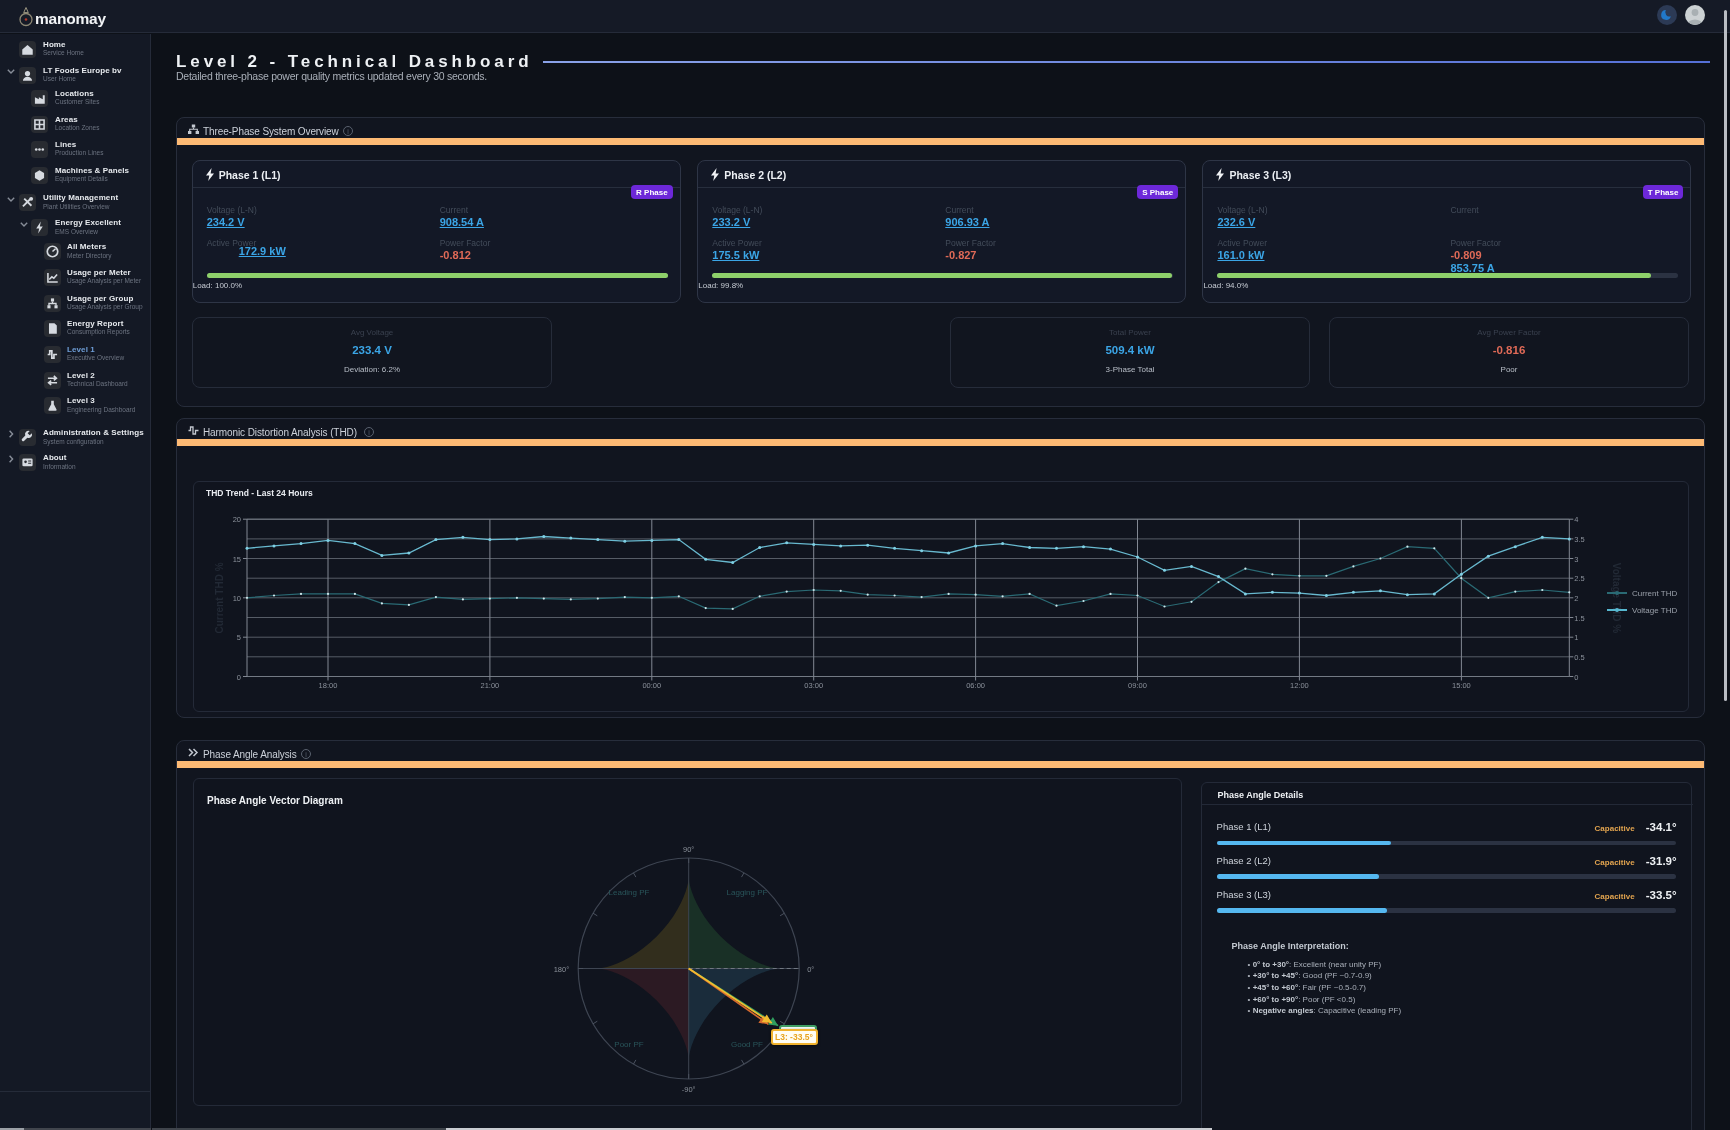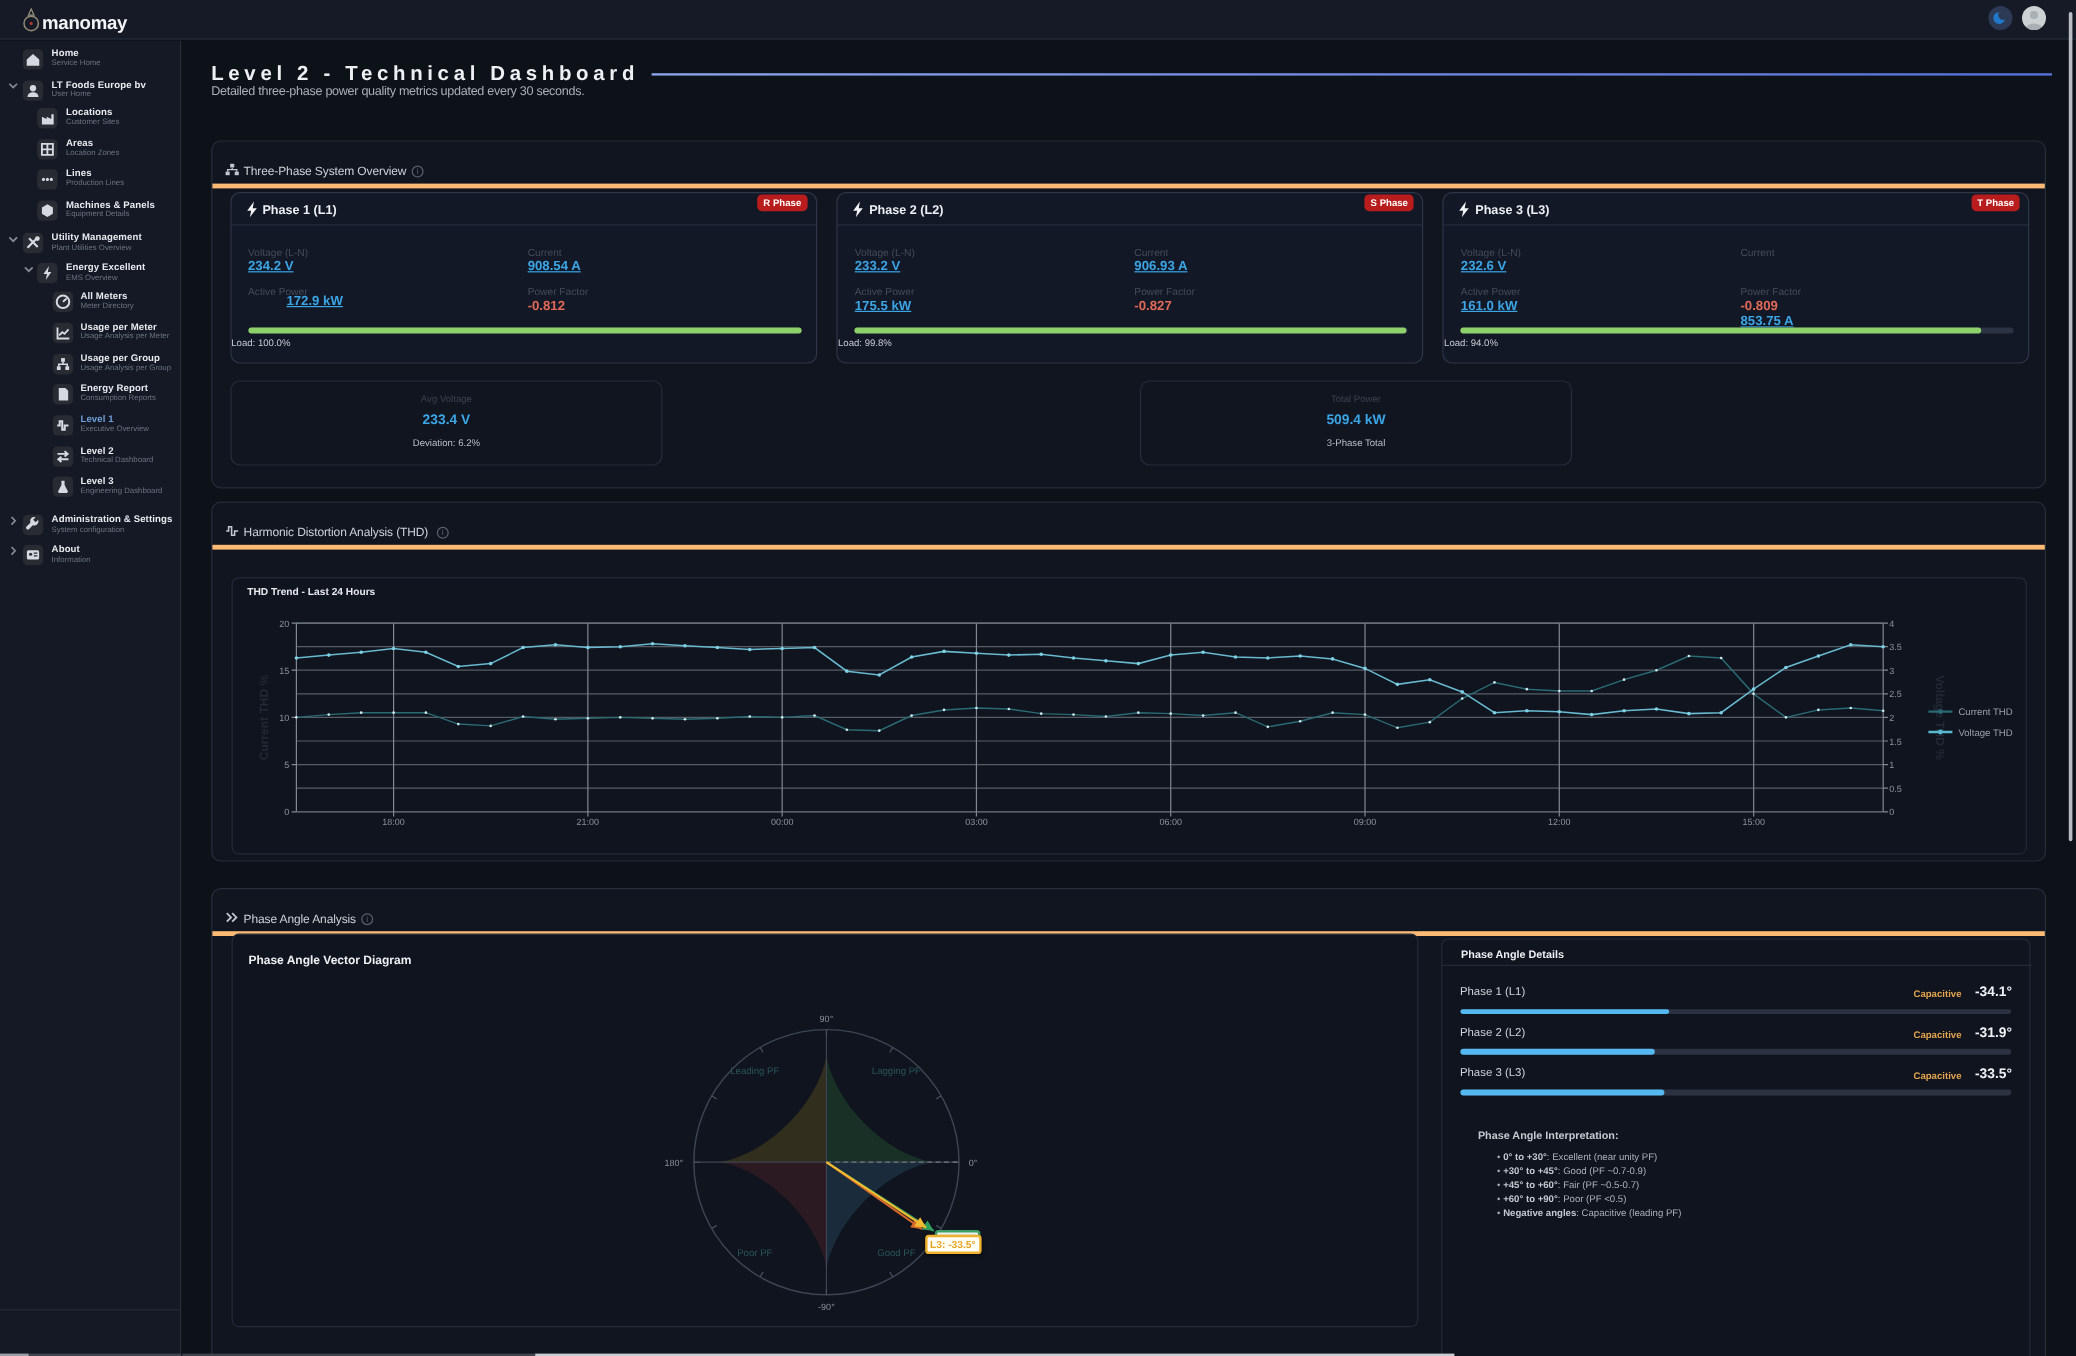--- a/index.html
+++ b/index.html
@@ -3,28 +3,28 @@
 <meta charset="utf-8">
 <style>
 *{margin:0;padding:0;box-sizing:border-box;}
 html,body{width:1730px;height:1130px;overflow:hidden;background:#0e1219;font-family:"Liberation Sans",sans-serif;}
 .abs{position:absolute;}
 #root{position:absolute;left:0;top:0;width:1730px;height:1130px;background:#0d1118;}
 #topbar{left:0;top:0;width:1730px;height:33px;background:#151a26;border-bottom:1px solid #252b39;}
 #sidebar{left:0;top:34px;width:151px;height:1096px;background:#141925;border-right:1px solid #252b39;}
 #content{left:152px;top:34px;width:1570px;height:1096px;background:#0d1118;}
 .card{position:absolute;background:#11151f;border:1px solid #272d3b;border-radius:8px;}
-.chead{position:absolute;left:0;top:12px;right:0;height:27px;border-bottom:4px solid #fdba74;}
+.chead{position:absolute;left:0;top:0;right:0;height:27px;border-bottom:7px solid #fdba74;}
 .ctitle{position:absolute;left:26px;top:8px;font-size:10px;letter-spacing:-0.1px;color:#ccd1d9;}
 .cico{position:absolute;left:10px;top:5px;width:13px;height:13px;color:#c3c8d0;}
 .info{position:absolute;top:8px;width:10px;height:10px;border:1px solid #59616e;border-radius:50%;color:#59616e;font-size:7px;text-align:center;line-height:9.5px;}
 .pcard{position:absolute;background:#131826;border:1px solid #2e3546;border-radius:8px;}
 .phead{position:absolute;left:0;top:0;right:0;height:27px;border-bottom:1px solid #272e3d;}
 .ptitle{position:absolute;left:26px;top:8px;font-size:10.5px;font-weight:bold;color:#eceff3;}
-.badge{position:absolute;right:7px;top:1px;background:#b91c1c;color:#fff;font-size:8px;font-weight:bold;padding:2.5px 5px;border-radius:4px;}
+.badge{position:absolute;right:7px;top:24px;background:#6d28d9;color:#fff;font-size:8px;font-weight:bold;padding:2.5px 5px;border-radius:4px;}
 .lbl{position:absolute;font-size:8.5px;color:#434c5a;}
 .val{position:absolute;font-size:11px;font-weight:bold;color:#3ba5e6;text-decoration:underline;}
 .valr{position:absolute;font-size:11px;font-weight:bold;color:#e06a57;}
 .loadbar{position:absolute;height:5px;border-radius:3px;background:#2b3242;}
 .loadfill{position:absolute;left:0;top:0;height:5px;border-radius:3px;background:#8ed06a;}
 .loadtxt{position:absolute;font-size:8px;color:#c6cbd3;text-align:left;width:100%;}
 .mcard{position:absolute;background:#11151f;border:1px solid #262c3a;border-radius:8px;height:71px;text-align:center;}
 .mlbl{position:absolute;top:10px;width:100%;font-size:8px;color:#3a414f;text-align:center;}
 .mval{position:absolute;top:26px;width:100%;font-size:11.5px;font-weight:bold;color:#3ba5e6;text-align:center;}
 .mcap{position:absolute;top:47px;width:100%;font-size:8px;color:#b9bfc8;text-align:center;}
@@ -292,20 +292,25 @@
 
     <div class="mcard" style="left:192px;top:317px;width:360px;">
       <div class="mlbl">Avg Voltage</div>
         <div class="mval">233.4 V</div>
         <div class="mcap">Deviation: 6.2%</div>
     </div>
     <div class="mcard" style="left:950px;top:317px;width:360px;">
       <div class="mlbl">Total Power</div>
         <div class="mval">509.4 kW</div>
         <div class="mcap">3-Phase Total</div>
+    </div>
+    <div class="mcard" style="left:1329px;top:317px;width:360px;">
+      <div class="mlbl">Avg Power Factor</div>
+        <div class="mval" style="color:#e06a57;">-0.816</div>
+        <div class="mcap">Poor</div>
     </div>
 
     <div class="card" style="left:176px;top:418px;width:1529px;height:300px;">
       <div class="chead">
         <svg class="cico" width="13" height="13" viewBox="0 0 13 13">
             <path d="M1.5 6.5 H3.5 V3 H6 V10 H8.5 V6.5 H11.5" stroke="#c3c8d0" fill="none" stroke-width="1.3"></path>
           </svg>
         <div class="ctitle">Harmonic Distortion Analysis (THD)</div>
         <div class="info" style="left:187px;">i</div>
       </div>

